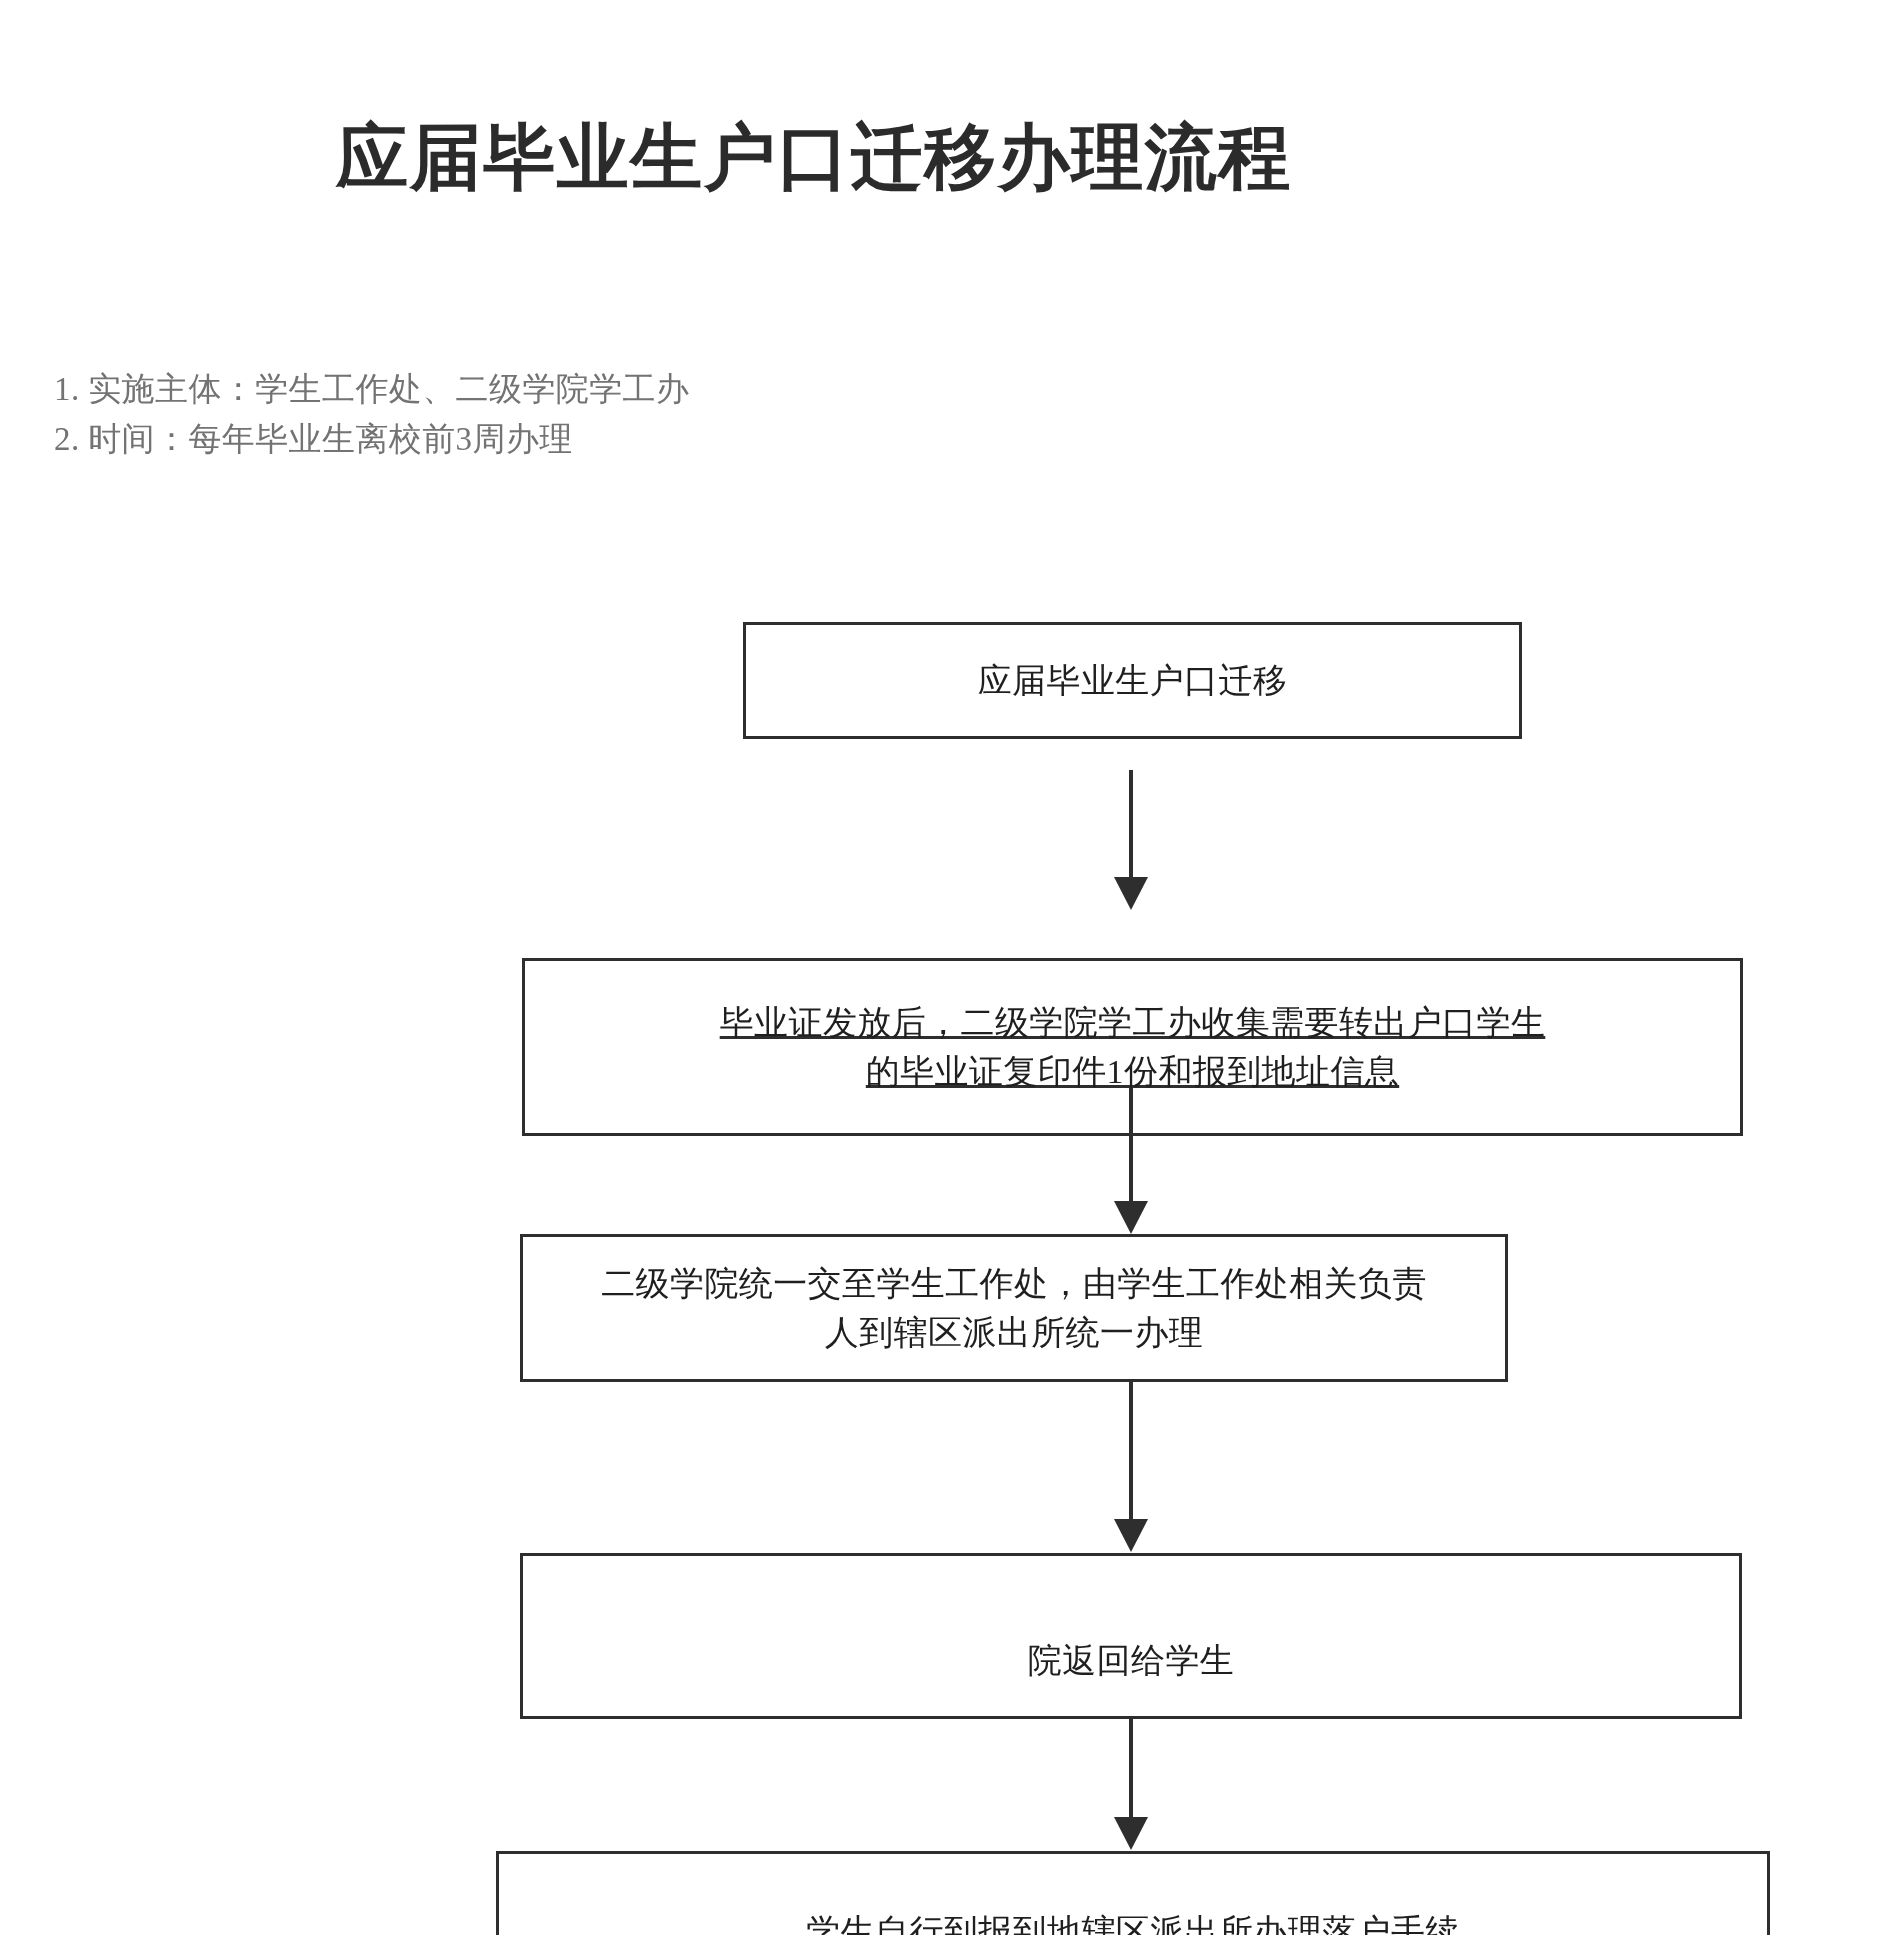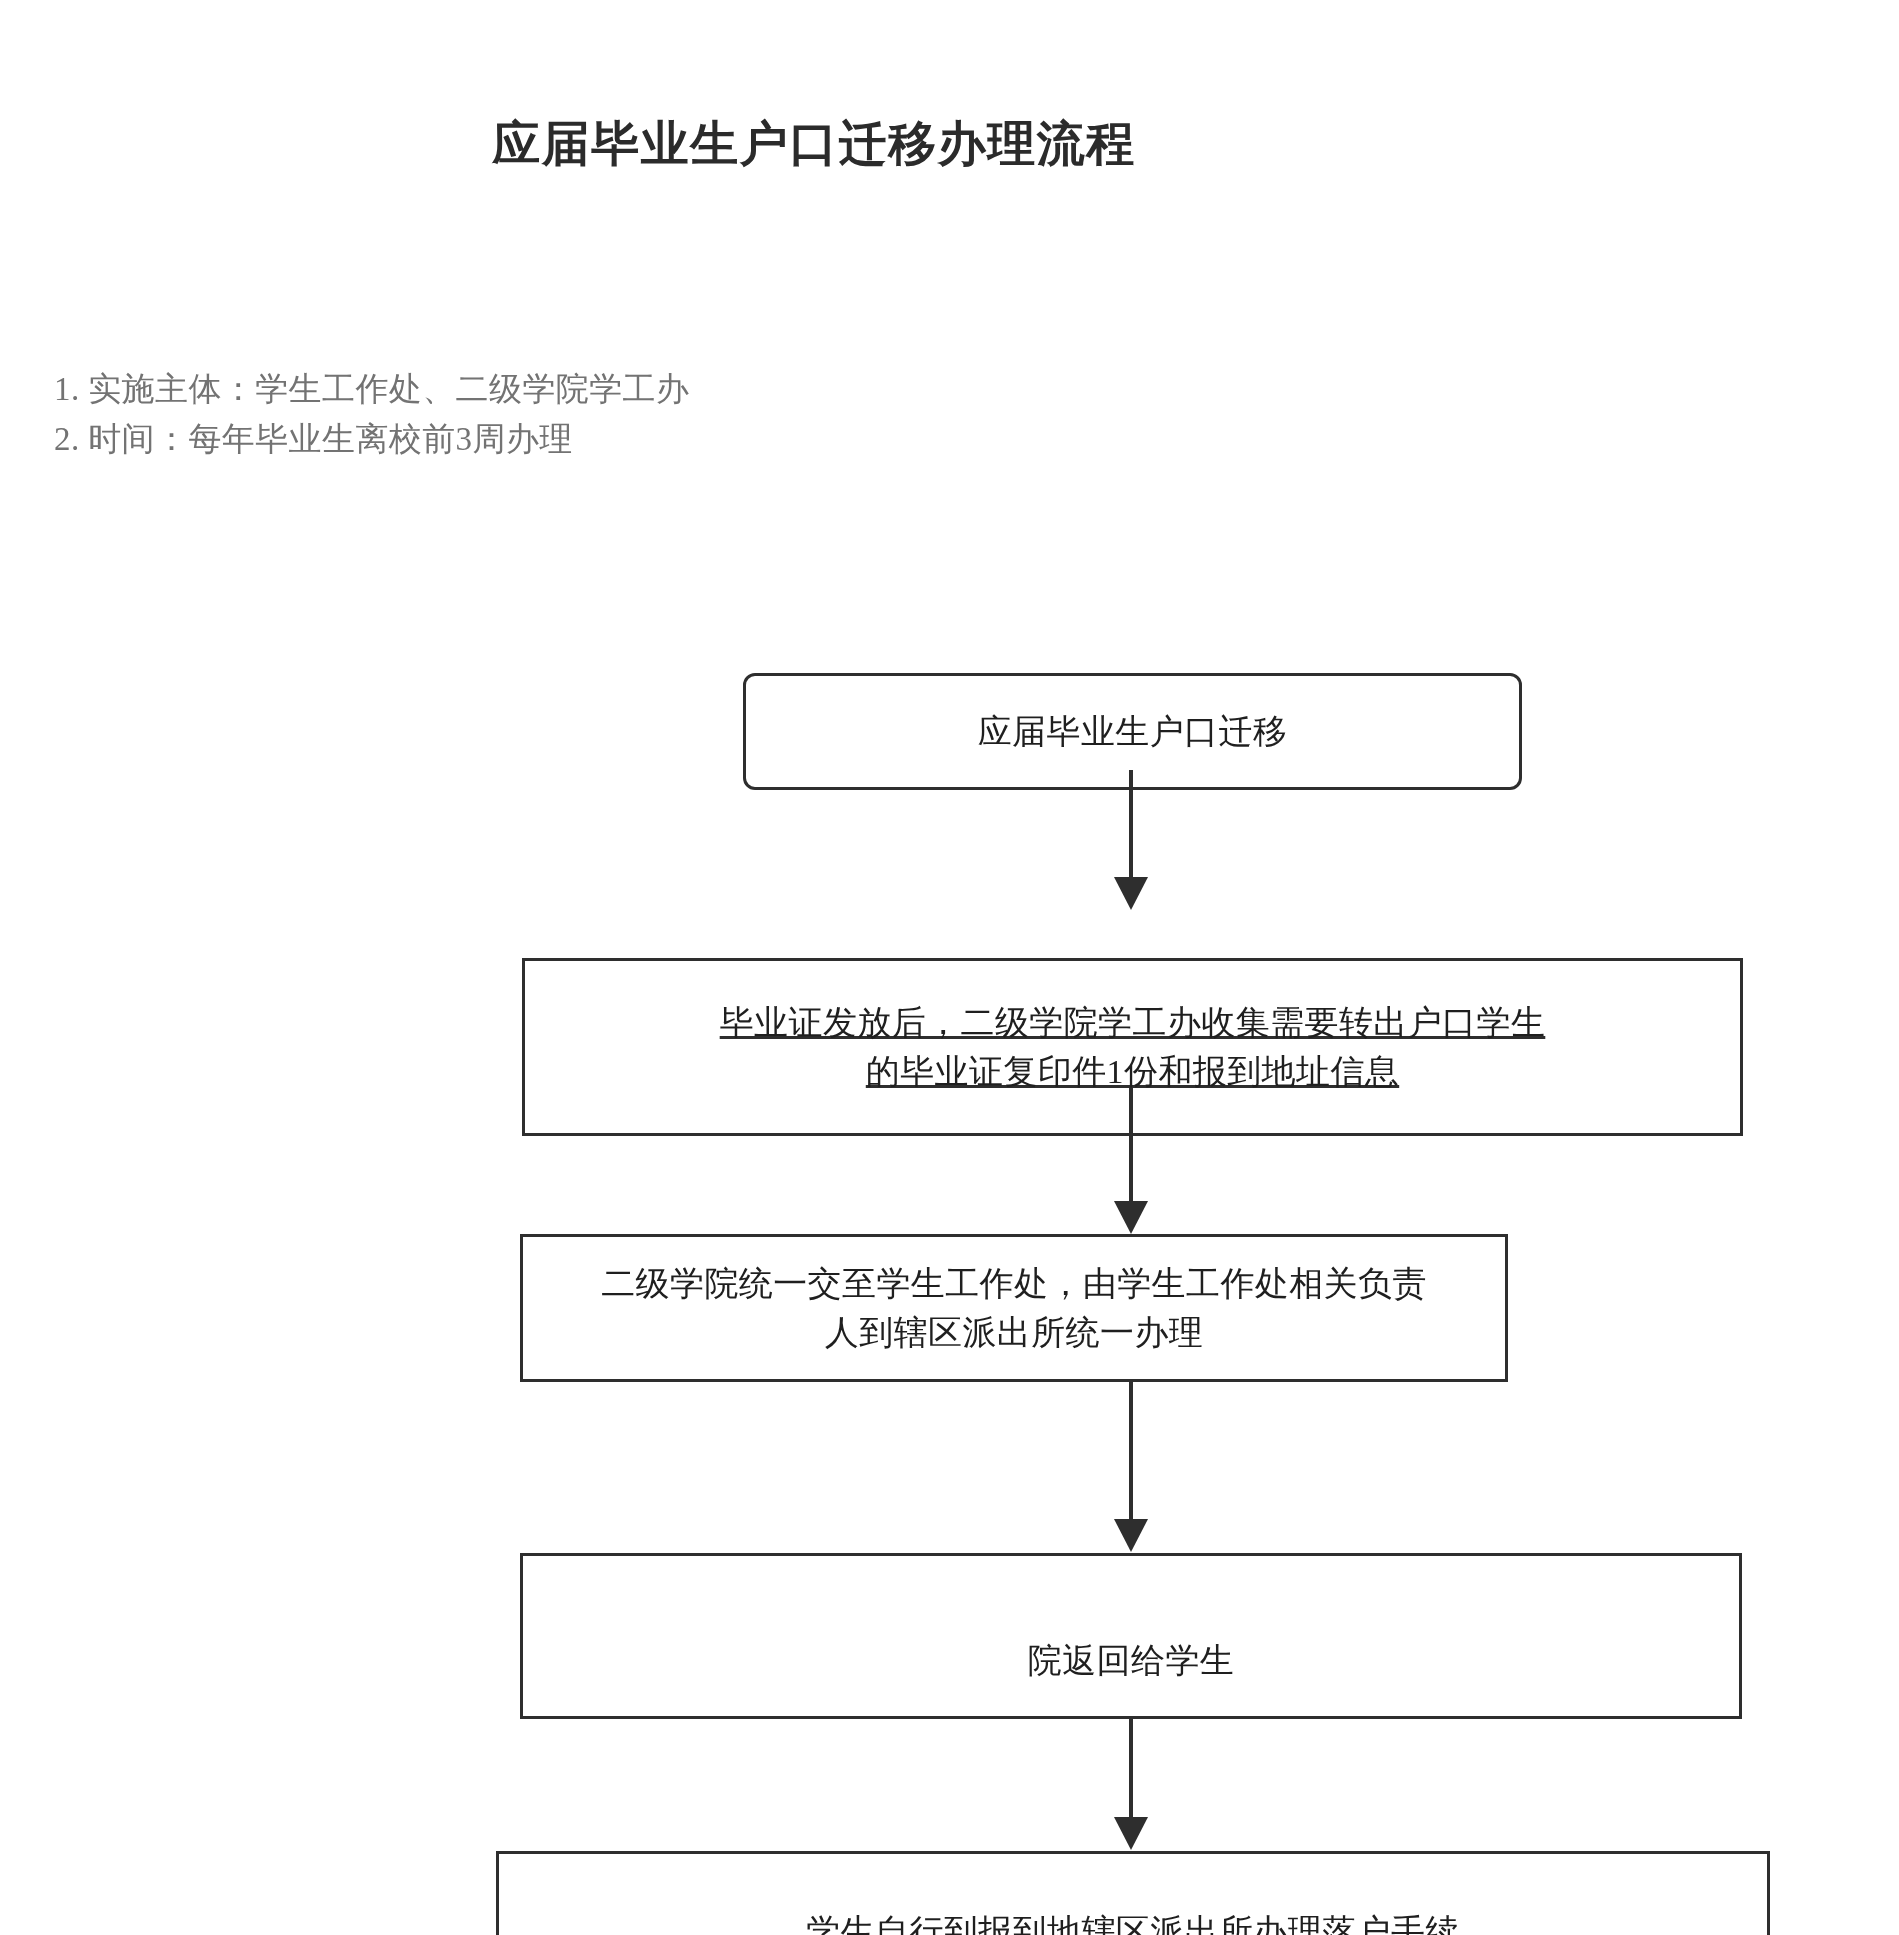--- a/index.html
+++ b/index.html
@@ -21,21 +21,21 @@
 
   
   #title {
     position: absolute;
     left: 0;
     top: 116px;
     width: 1628px;
     text-align: center;
     font-family: "Liberation Sans", "DejaVu Sans", sans-serif;
     font-weight: 700;
-    font-size: 48px;
+    font-size: 72px;
     line-height: 1.15;
     letter-spacing: 1.5px;
     color: #2b2b2b;
     white-space: nowrap;
   }
 
   
   #notes {
     position: absolute;
     left: 54px;
@@ -73,21 +73,21 @@
   .node-text {
     font-family: "Liberation Serif", "DejaVu Serif", serif;
     font-size: 34px;
     line-height: 1.45;
     color: #1f1f1f;
     letter-spacing: 0.4px;
     padding: 0 10px;
   }
 
   
-  #node-1 { left: 743px; top: 673px; width: 779px; height: 117px; border-radius: 12px; }
+  #node-1 { left: 743px; top: 622px; width: 779px; height: 117px; }
   #node-2 { left: 522px; top: 958px; width: 1221px; height: 178px; text-decoration: underline; }
   #node-3 { left: 520px; top: 1234px; width: 988px; height: 148px; }
   #node-4 { left: 520px; top: 1553px; width: 1222px; height: 166px; }
   #node-5 { left: 496px; top: 1851px; width: 1274px; height: 161px; }
 
   
   .connector {
     position: absolute;
     width: 0;
   }

